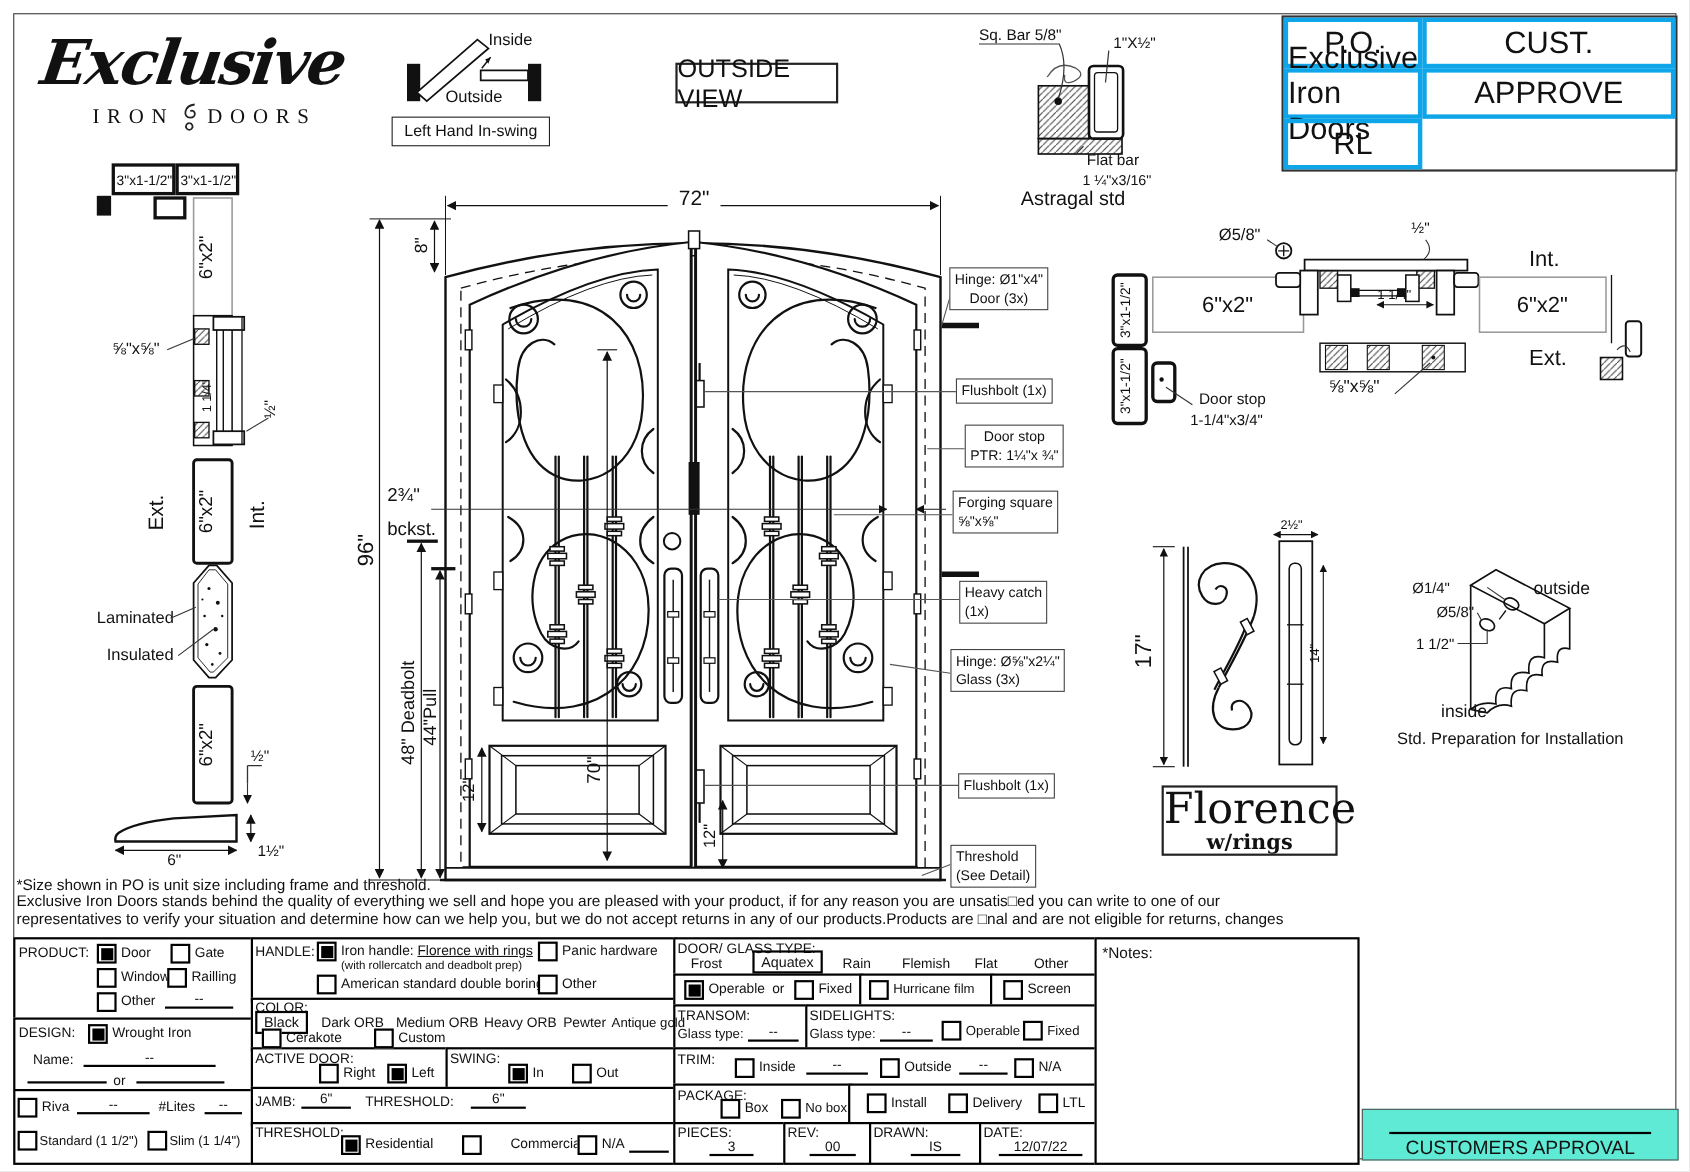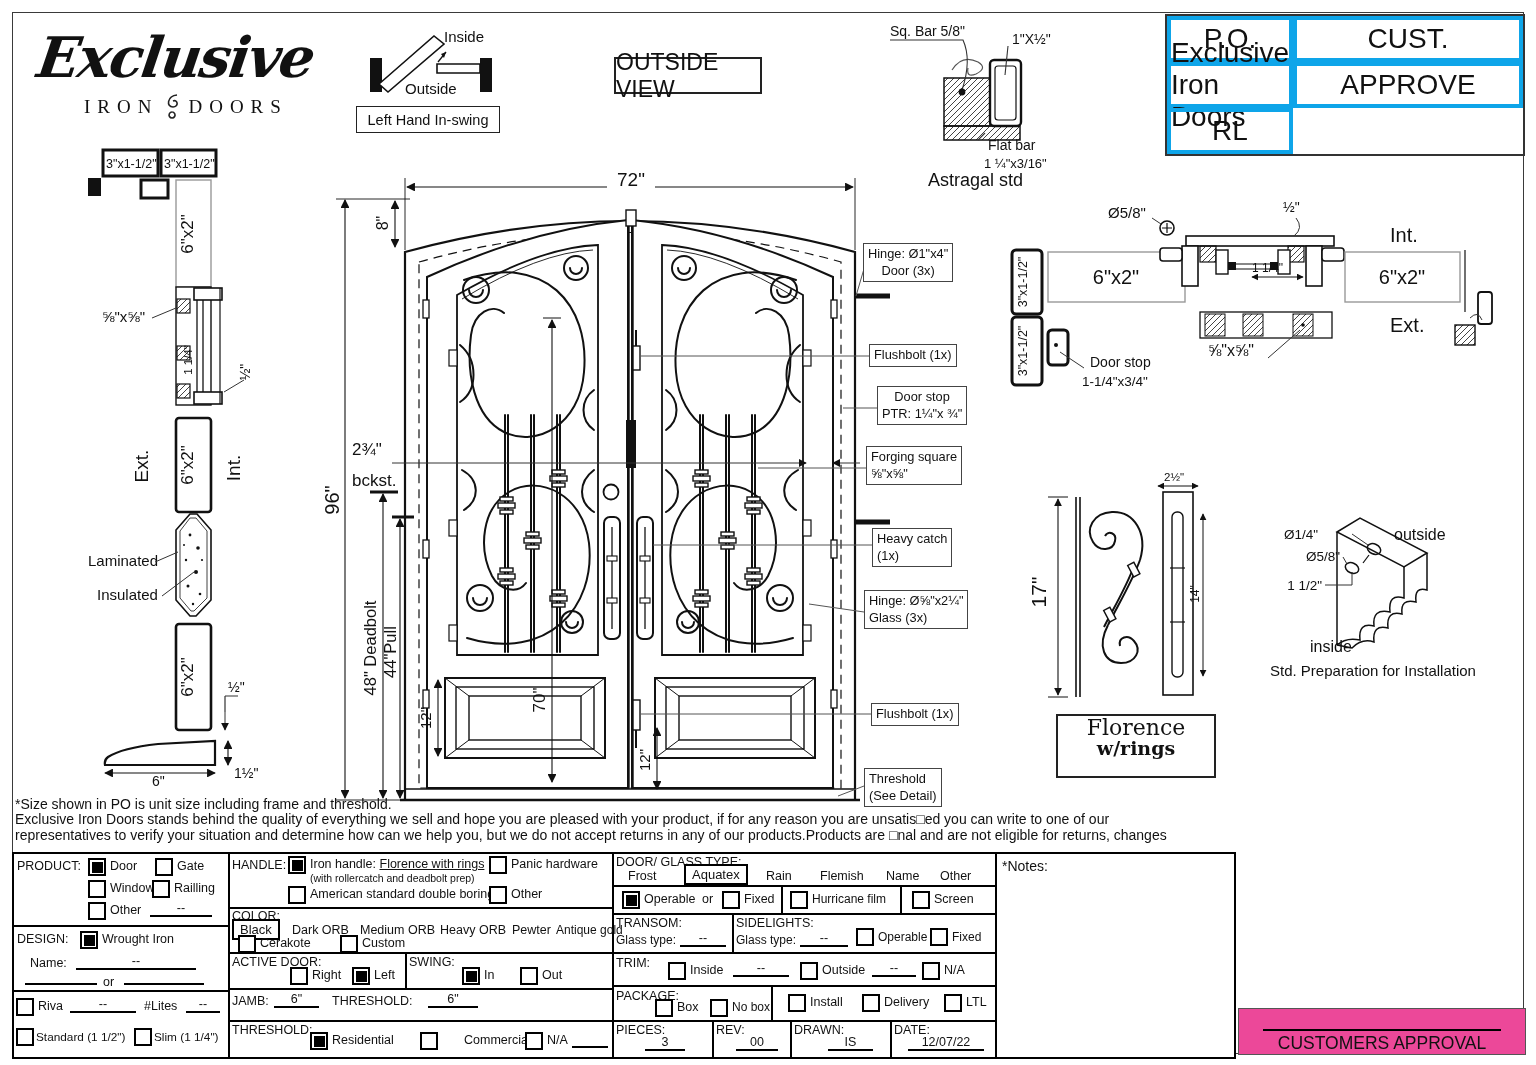--- a/index.html
+++ b/index.html
@@ -413,21 +413,21 @@
     <rect x="1163" y="492" width="30" height="203" fill="#fff" stroke="#111" stroke-width="1.6"></rect>
     <rect x="1172" y="512" width="11" height="165" rx="5" fill="#fff" stroke="#111" stroke-width="1.4"></rect>
     <line x1="1170" y1="568" x2="1185" y2="568" stroke="#111" stroke-width="1.2"></line>
     <line x1="1170" y1="622" x2="1185" y2="622" stroke="#111" stroke-width="1.2"></line>
     <line x1="1158" y1="486" x2="1198" y2="486" stroke="#111" stroke-width="1" marker-start="url(#mK)" marker-end="url(#mK)"></line>
     <text x="1164" y="481" font-size="11.5">2½"</text>
     <line x1="1203" y1="514" x2="1203" y2="676" stroke="#111" stroke-width="1" marker-start="url(#mK)" marker-end="url(#mK)"></line>
     <text transform="rotate(-90 1199 594)" x="1199" y="594" font-size="12" text-anchor="middle">14"</text>
   </svg>
   <div class="abs florence" style="left:1056px;top:714px;width:156px;height:60px">
-    <div style="font-size:22px;line-height:1.05">Florence</div>
+    <div style="font-size:39px;line-height:1.05">Florence</div>
     <div style="font-size:19px;font-weight:bold;line-height:1">w/rings</div>
   </div>
 
   <svg class="abs" style="left:1282px;top:495px" width="240" height="195" viewBox="1282 495 240 195">
     <g fill="none" stroke="#111" stroke-width="1.5">
       <polygon points="1337,532 1360,518 1427,553 1404,567" fill="#fff"></polygon>
       <path d="M1337 532 L1337 645"></path>
       <path d="M1404 567 L1404 598 Q1388 593 1390 612 Q1372 608 1374 626 Q1358 622 1360 640 Q1346 637 1337 645"></path>
       <path d="M1427 553 L1427 590 Q1414 586 1416 602 Q1400 598 1402 614 Q1386 610 1388 628 Q1372 624 1374 642 Q1362 638 1352 648 L1337 645"></path>
       <ellipse cx="1374" cy="549" rx="7" ry="5" transform="rotate(25 1374 549)"></ellipse>
@@ -553,21 +553,21 @@
   <div class="fl" style="left:464px;top:1033px">Commercial</div>
   <div class="cb" style="left:525px;top:1032px"></div>
   <div class="fl" style="left:547px;top:1033px">N/A</div>
   <div class="hr" style="left:572px;top:1046px;width:36px"></div>
 
   <div class="fl" style="left:616px;top:855px">DOOR/ GLASS TYPE:</div>
   <div class="fl" style="left:628px;top:869px">Frost</div>
   <div class="wordbox" style="left:684px;top:864px">Aquatex</div>
   <div class="fl" style="left:766px;top:869px">Rain</div>
   <div class="fl" style="left:820px;top:869px">Flemish</div>
-  <div class="fl" style="left:886px;top:869px">Name</div>
+  <div class="fl" style="left:886px;top:869px">Flat</div>
   <div class="fl" style="left:940px;top:869px">Other</div>
   <div class="cb on" style="left:622px;top:891px"></div>
   <div class="fl" style="left:644px;top:892px">Operable</div>
   <div class="fl" style="left:702px;top:892px">or</div>
   <div class="cb" style="left:722px;top:891px"></div>
   <div class="fl" style="left:744px;top:892px">Fixed</div>
   <div class="cb" style="left:790px;top:891px"></div>
   <div class="fl" style="left:812px;top:892px;font-size:12px">Hurricane film</div>
   <div class="cb" style="left:912px;top:891px"></div>
   <div class="fl" style="left:934px;top:892px">Screen</div>
@@ -609,17 +609,17 @@
   <div class="uval" style="left:645px;top:1035px;width:40px">3</div>
   <div class="fl" style="left:716px;top:1023px">REV:</div>
   <div class="uval" style="left:736px;top:1035px;width:42px">00</div>
   <div class="fl" style="left:794px;top:1023px">DRAWN:</div>
   <div class="uval" style="left:828px;top:1035px;width:45px">IS</div>
   <div class="fl" style="left:894px;top:1023px">DATE:</div>
   <div class="uval" style="left:908px;top:1035px;width:76px">12/07/22</div>
 
   <div class="fl" style="left:1002px;top:858px;font-size:14px">*Notes:</div>
 
-  <div class="abs" style="left:1238px;top:1008px;width:286px;height:45px;border:1.5px solid #555;background:#ec4899">
+  <div class="abs" style="left:1238px;top:1008px;width:286px;height:45px;border:1.5px solid #555;background:#5eead4">
     <div class="hr" style="left:24px;top:20px;width:238px;border-top-width:2.5px"></div>
     <div class="abs" style="left:0;top:24px;width:100%;text-align:center;font-size:17.5px">CUSTOMERS APPROVAL</div>
   </div>
 </div>
 
 </body></html>

